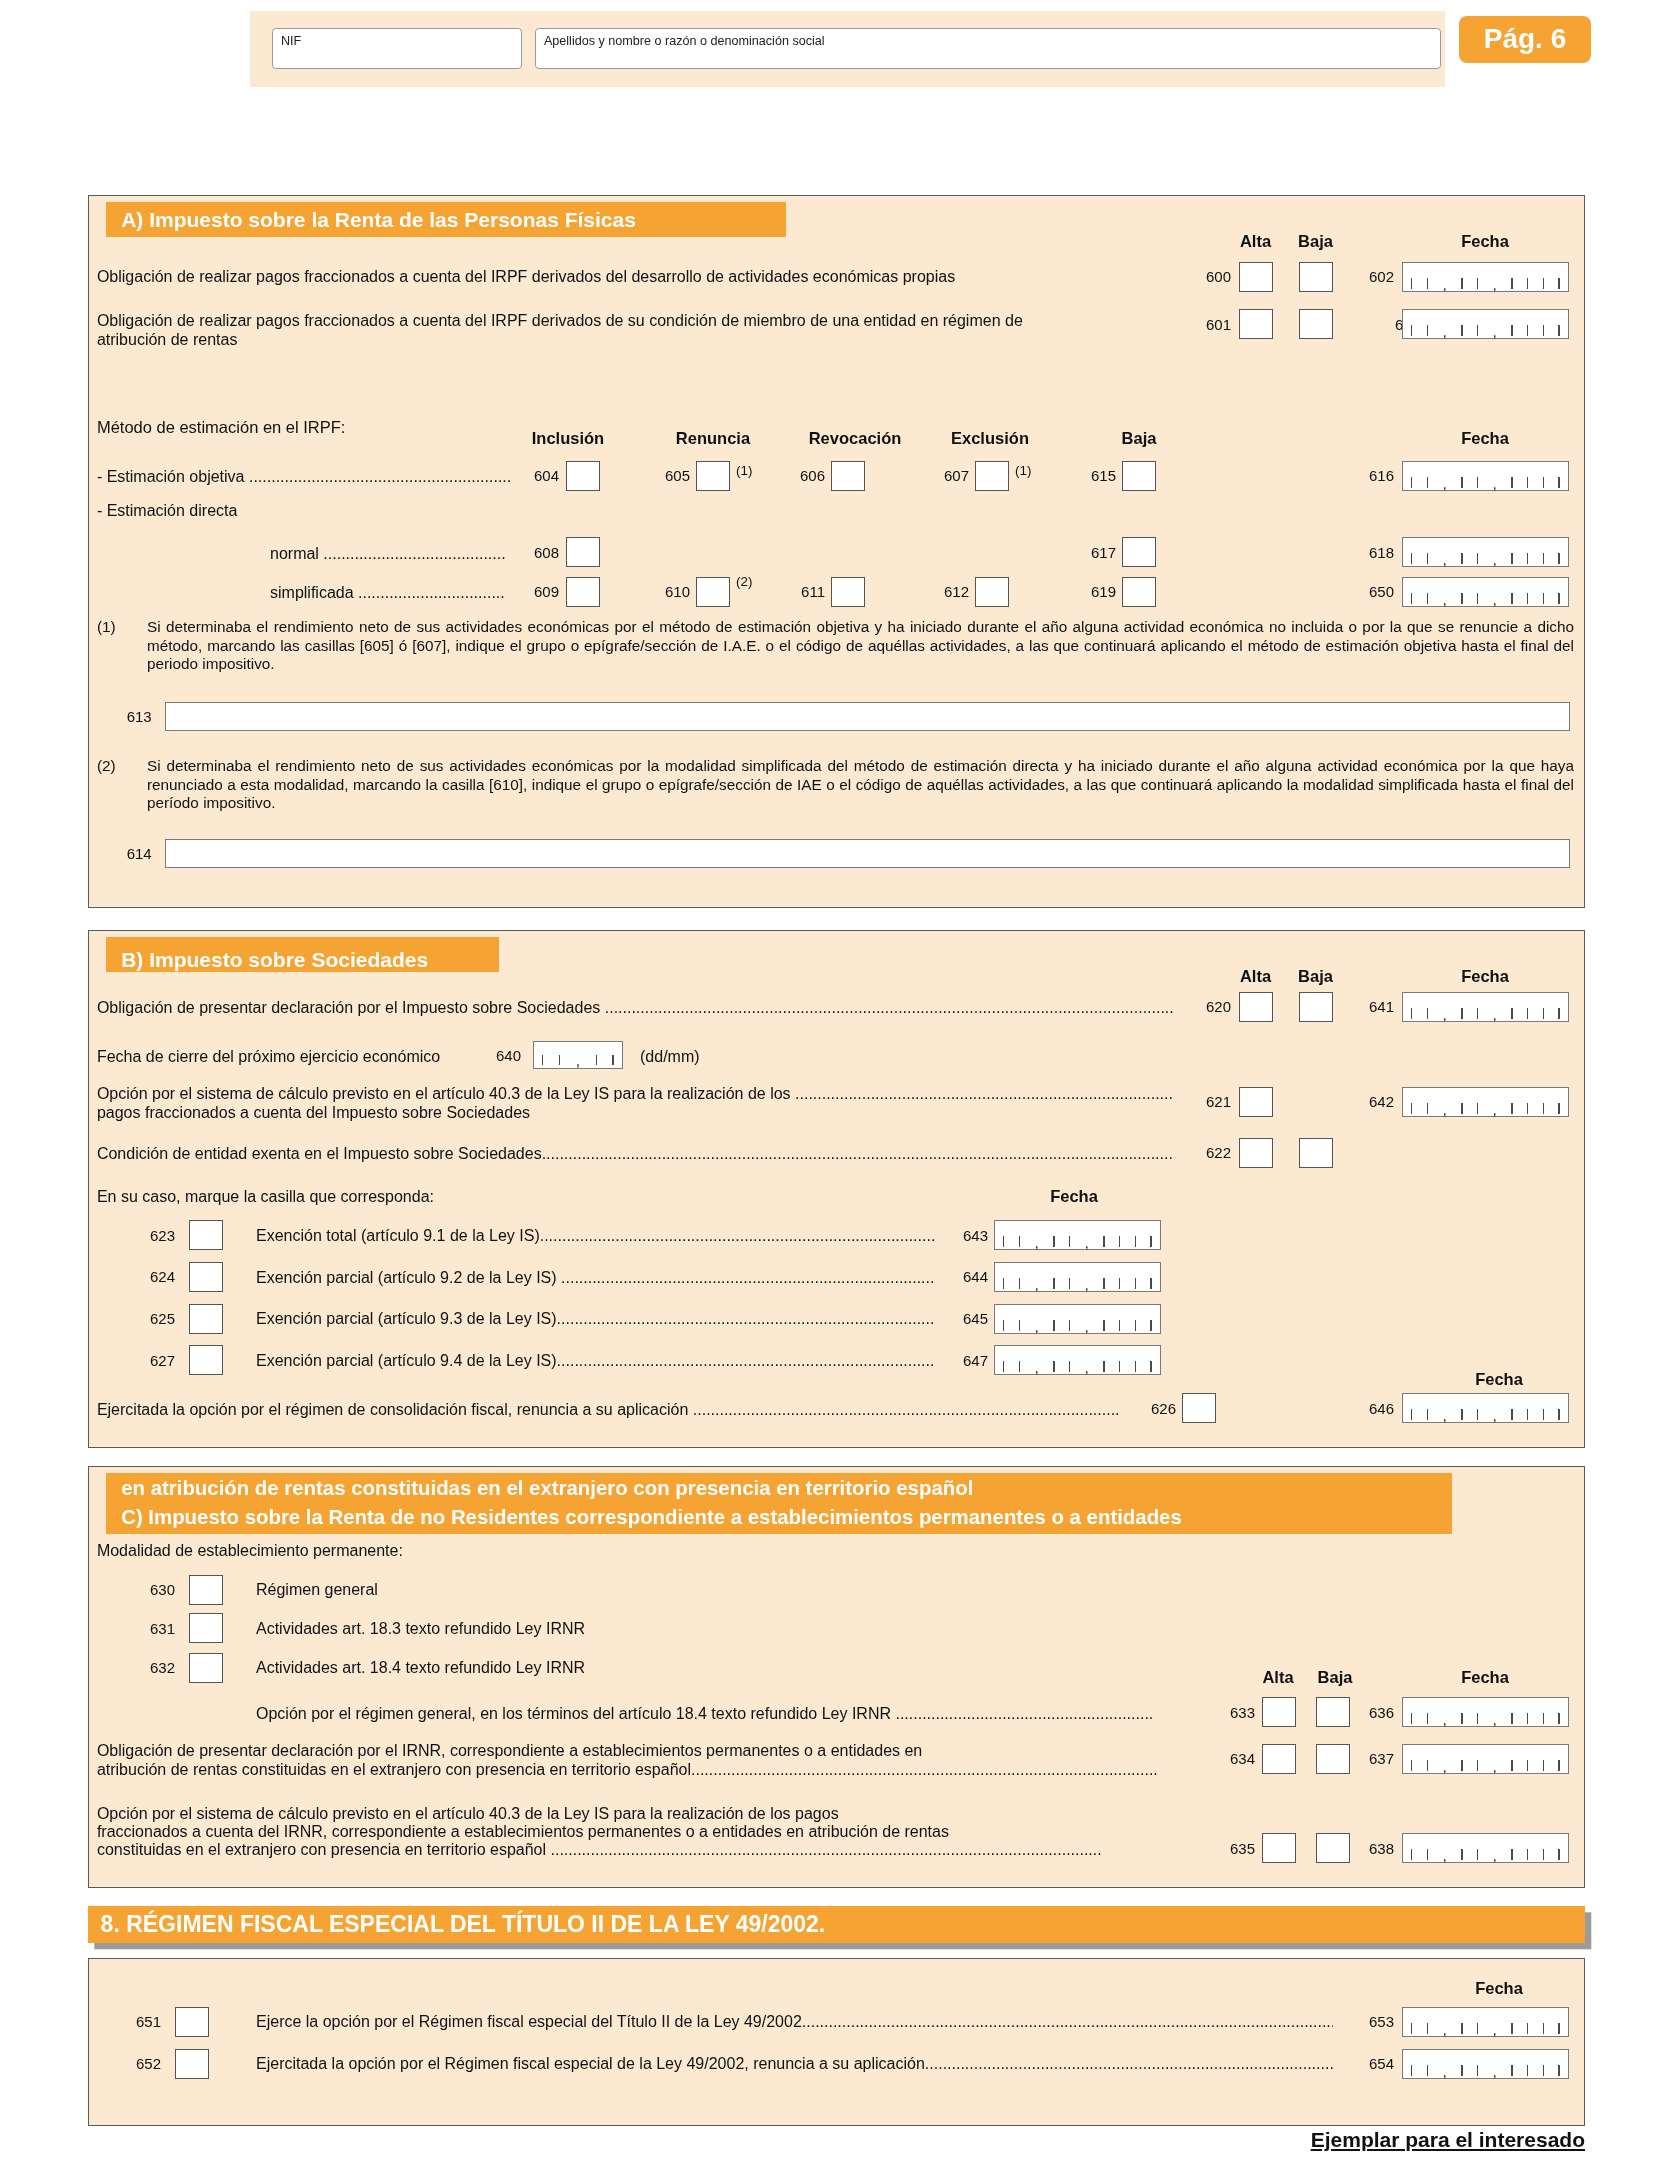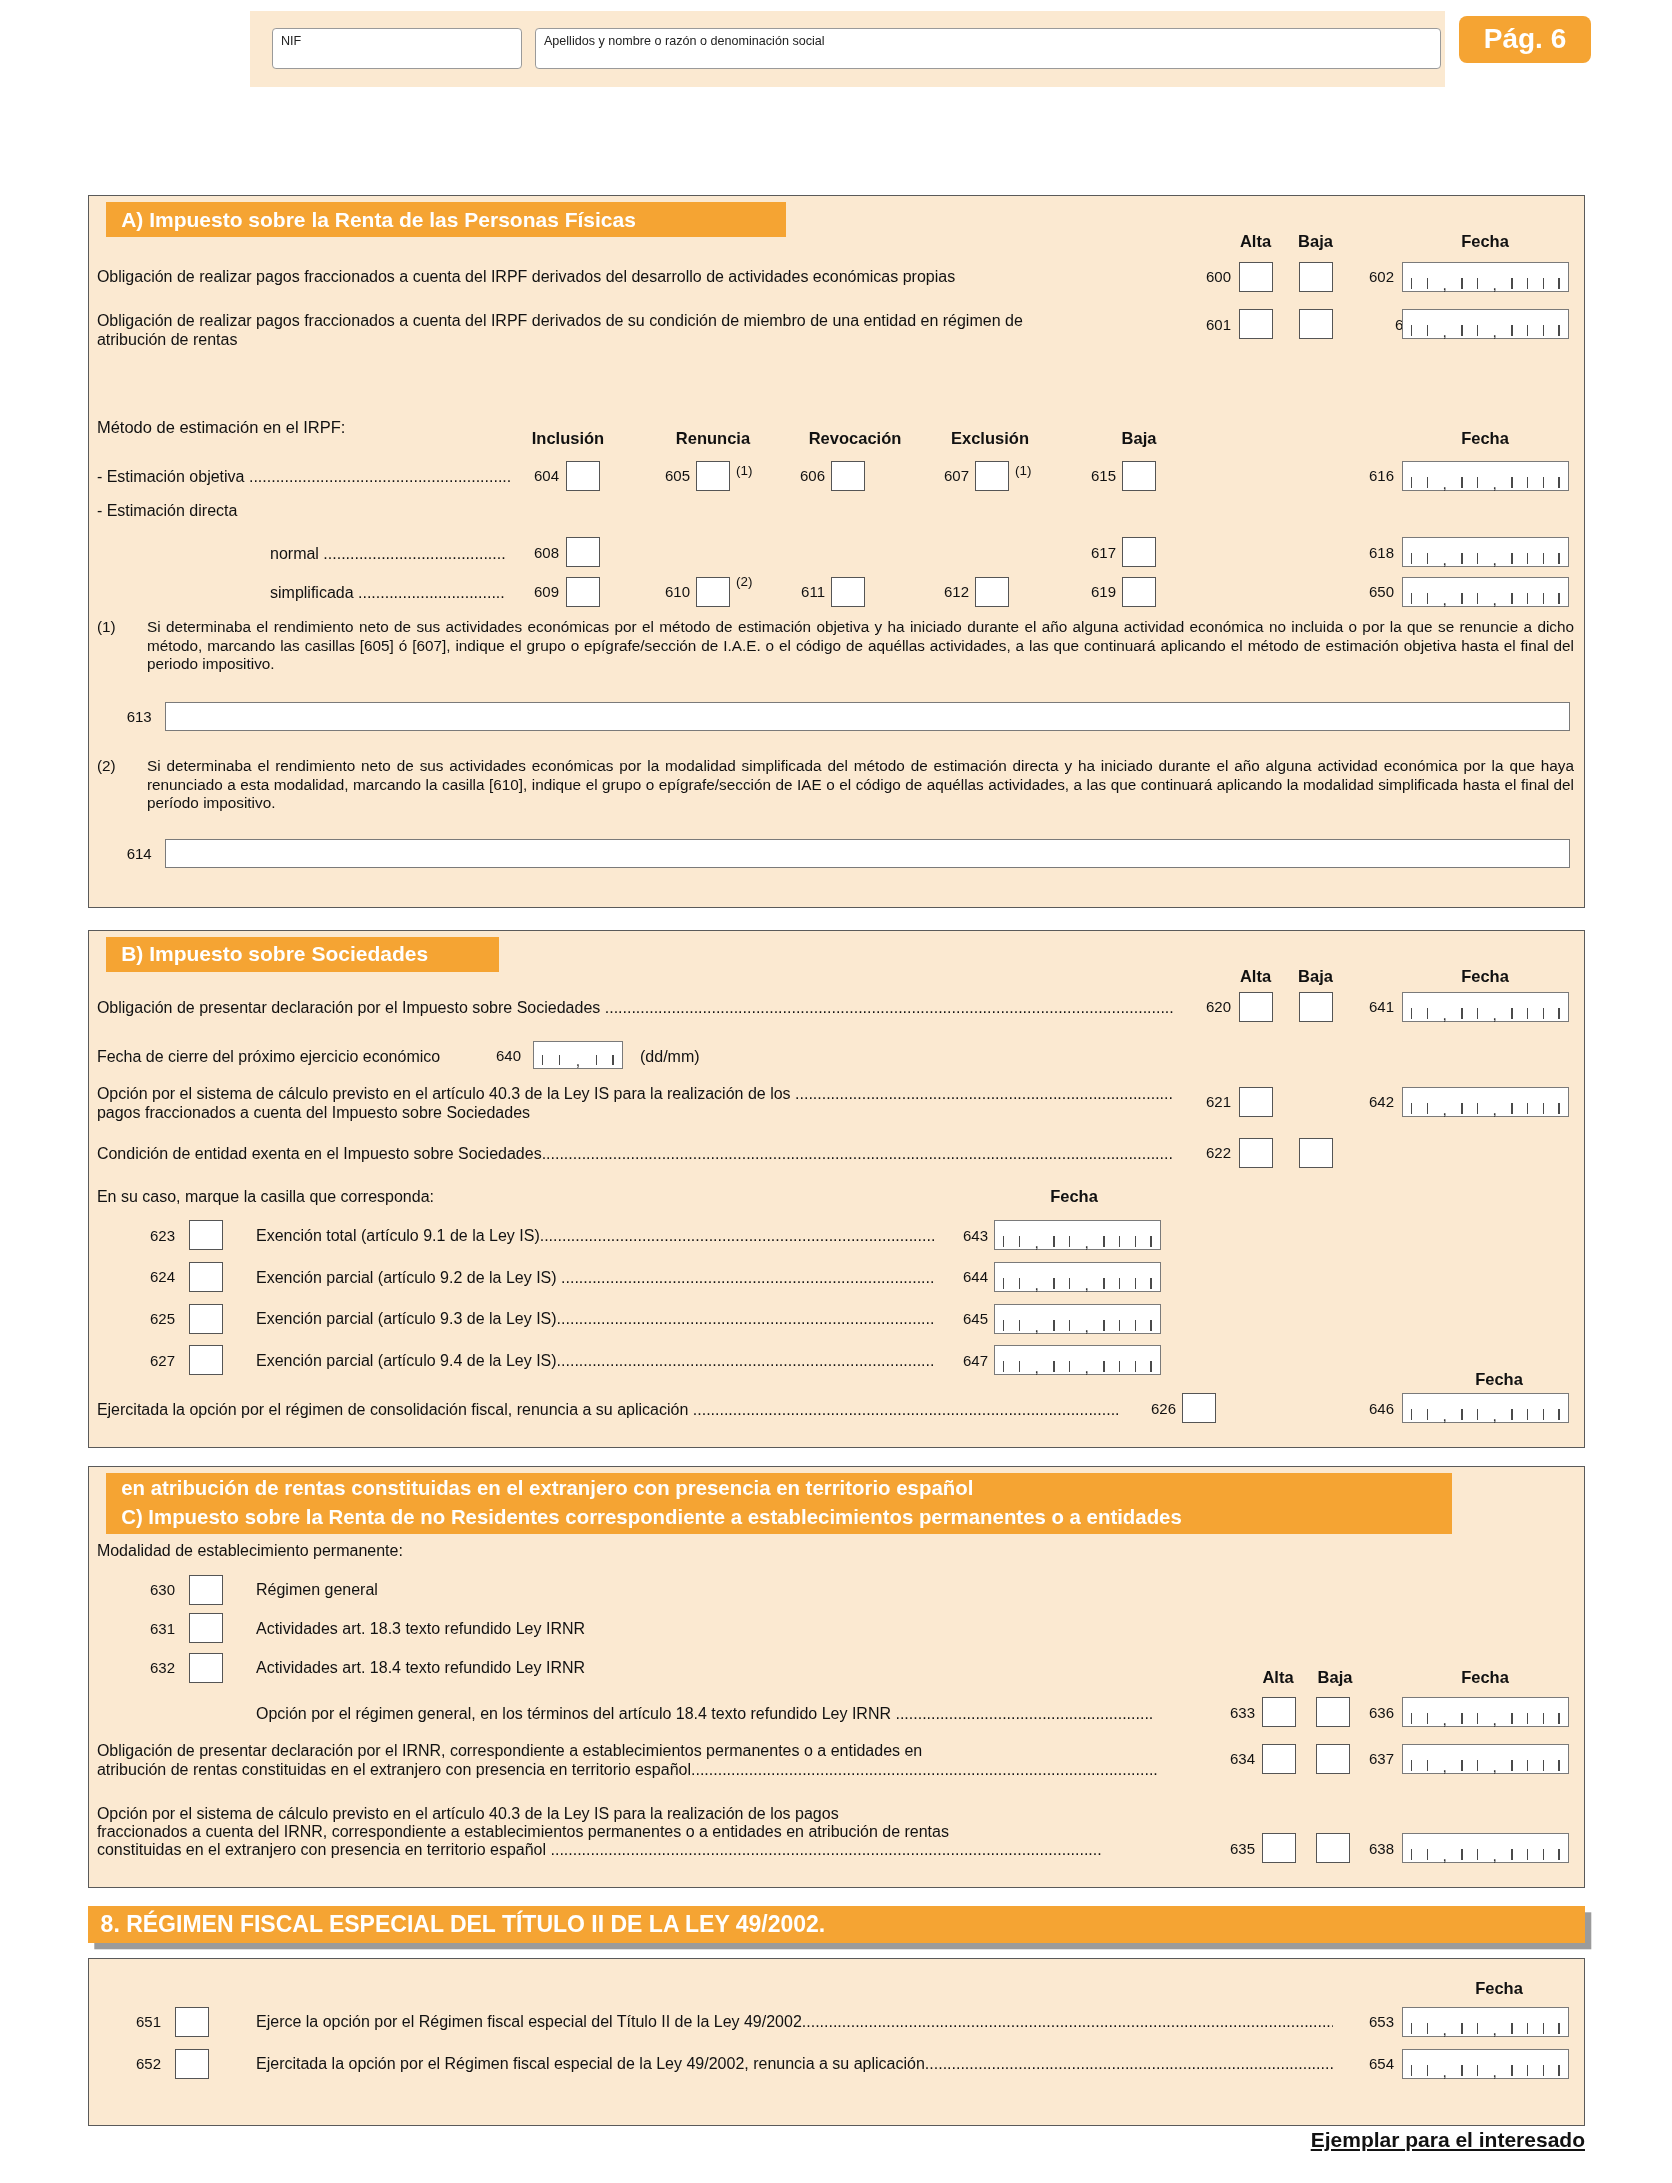--- a/index.html
+++ b/index.html
@@ -185,21 +185,21 @@
     <div class="code" style="left:15.7px;top:512px;">613</div>
     <div class="input" style="left:76px;top:506px;width:1405px;height:29px;"></div>
 
     <div class="note" style="left:7.9px;top:561px;">(2)</div>
     <div class="note" style="left:58px;top:561px;width:1427px;">Si determinaba el rendimiento neto de sus actividades económicas por la modalidad simplificada del método de estimación directa y ha iniciado durante el año alguna actividad económica  por la que haya renunciado a esta modalidad, marcando la casilla [610], indique el grupo o epígrafe/sección de IAE o el código de aquéllas actividades, a las que continuará aplicando la modalidad simplificada hasta el final del período impositivo.</div>
     <div class="code" style="left:15.7px;top:649px;">614</div>
     <div class="input" style="left:76px;top:643px;width:1405px;height:29px;"></div>
   </div>
 
   <div class="panel" style="left:88px;top:930px;width:1497px;height:518px;">
-    <div class="tab" style="left:16.5px;top:5.5px;width:393px;height:35px;">
+    <div class="tab" style="left:16.5px;top:5.5px;width:393px;height:35px;justify-content:flex-end;">
       <span>B) Impuesto sobre Sociedades</span>
     </div>
 
     <div class="h" style="left:1135px;top:36px;width:63px;">Alta</div>
     <div class="h" style="left:1195px;top:36px;width:63px;">Baja</div>
     <div class="h" style="left:1333px;top:36px;width:126px;">Fecha</div>
 
     <div class="t clip" style="left:7.9px;top:67px;width:1077px;">Obligación de presentar declaración por el Impuesto sobre Sociedades ........................................................................................................................................................</div>
     <div class="code" style="left:1095px;top:67px;">620</div>
     <div class="cb" style="left:1150px;top:61px;"></div>

